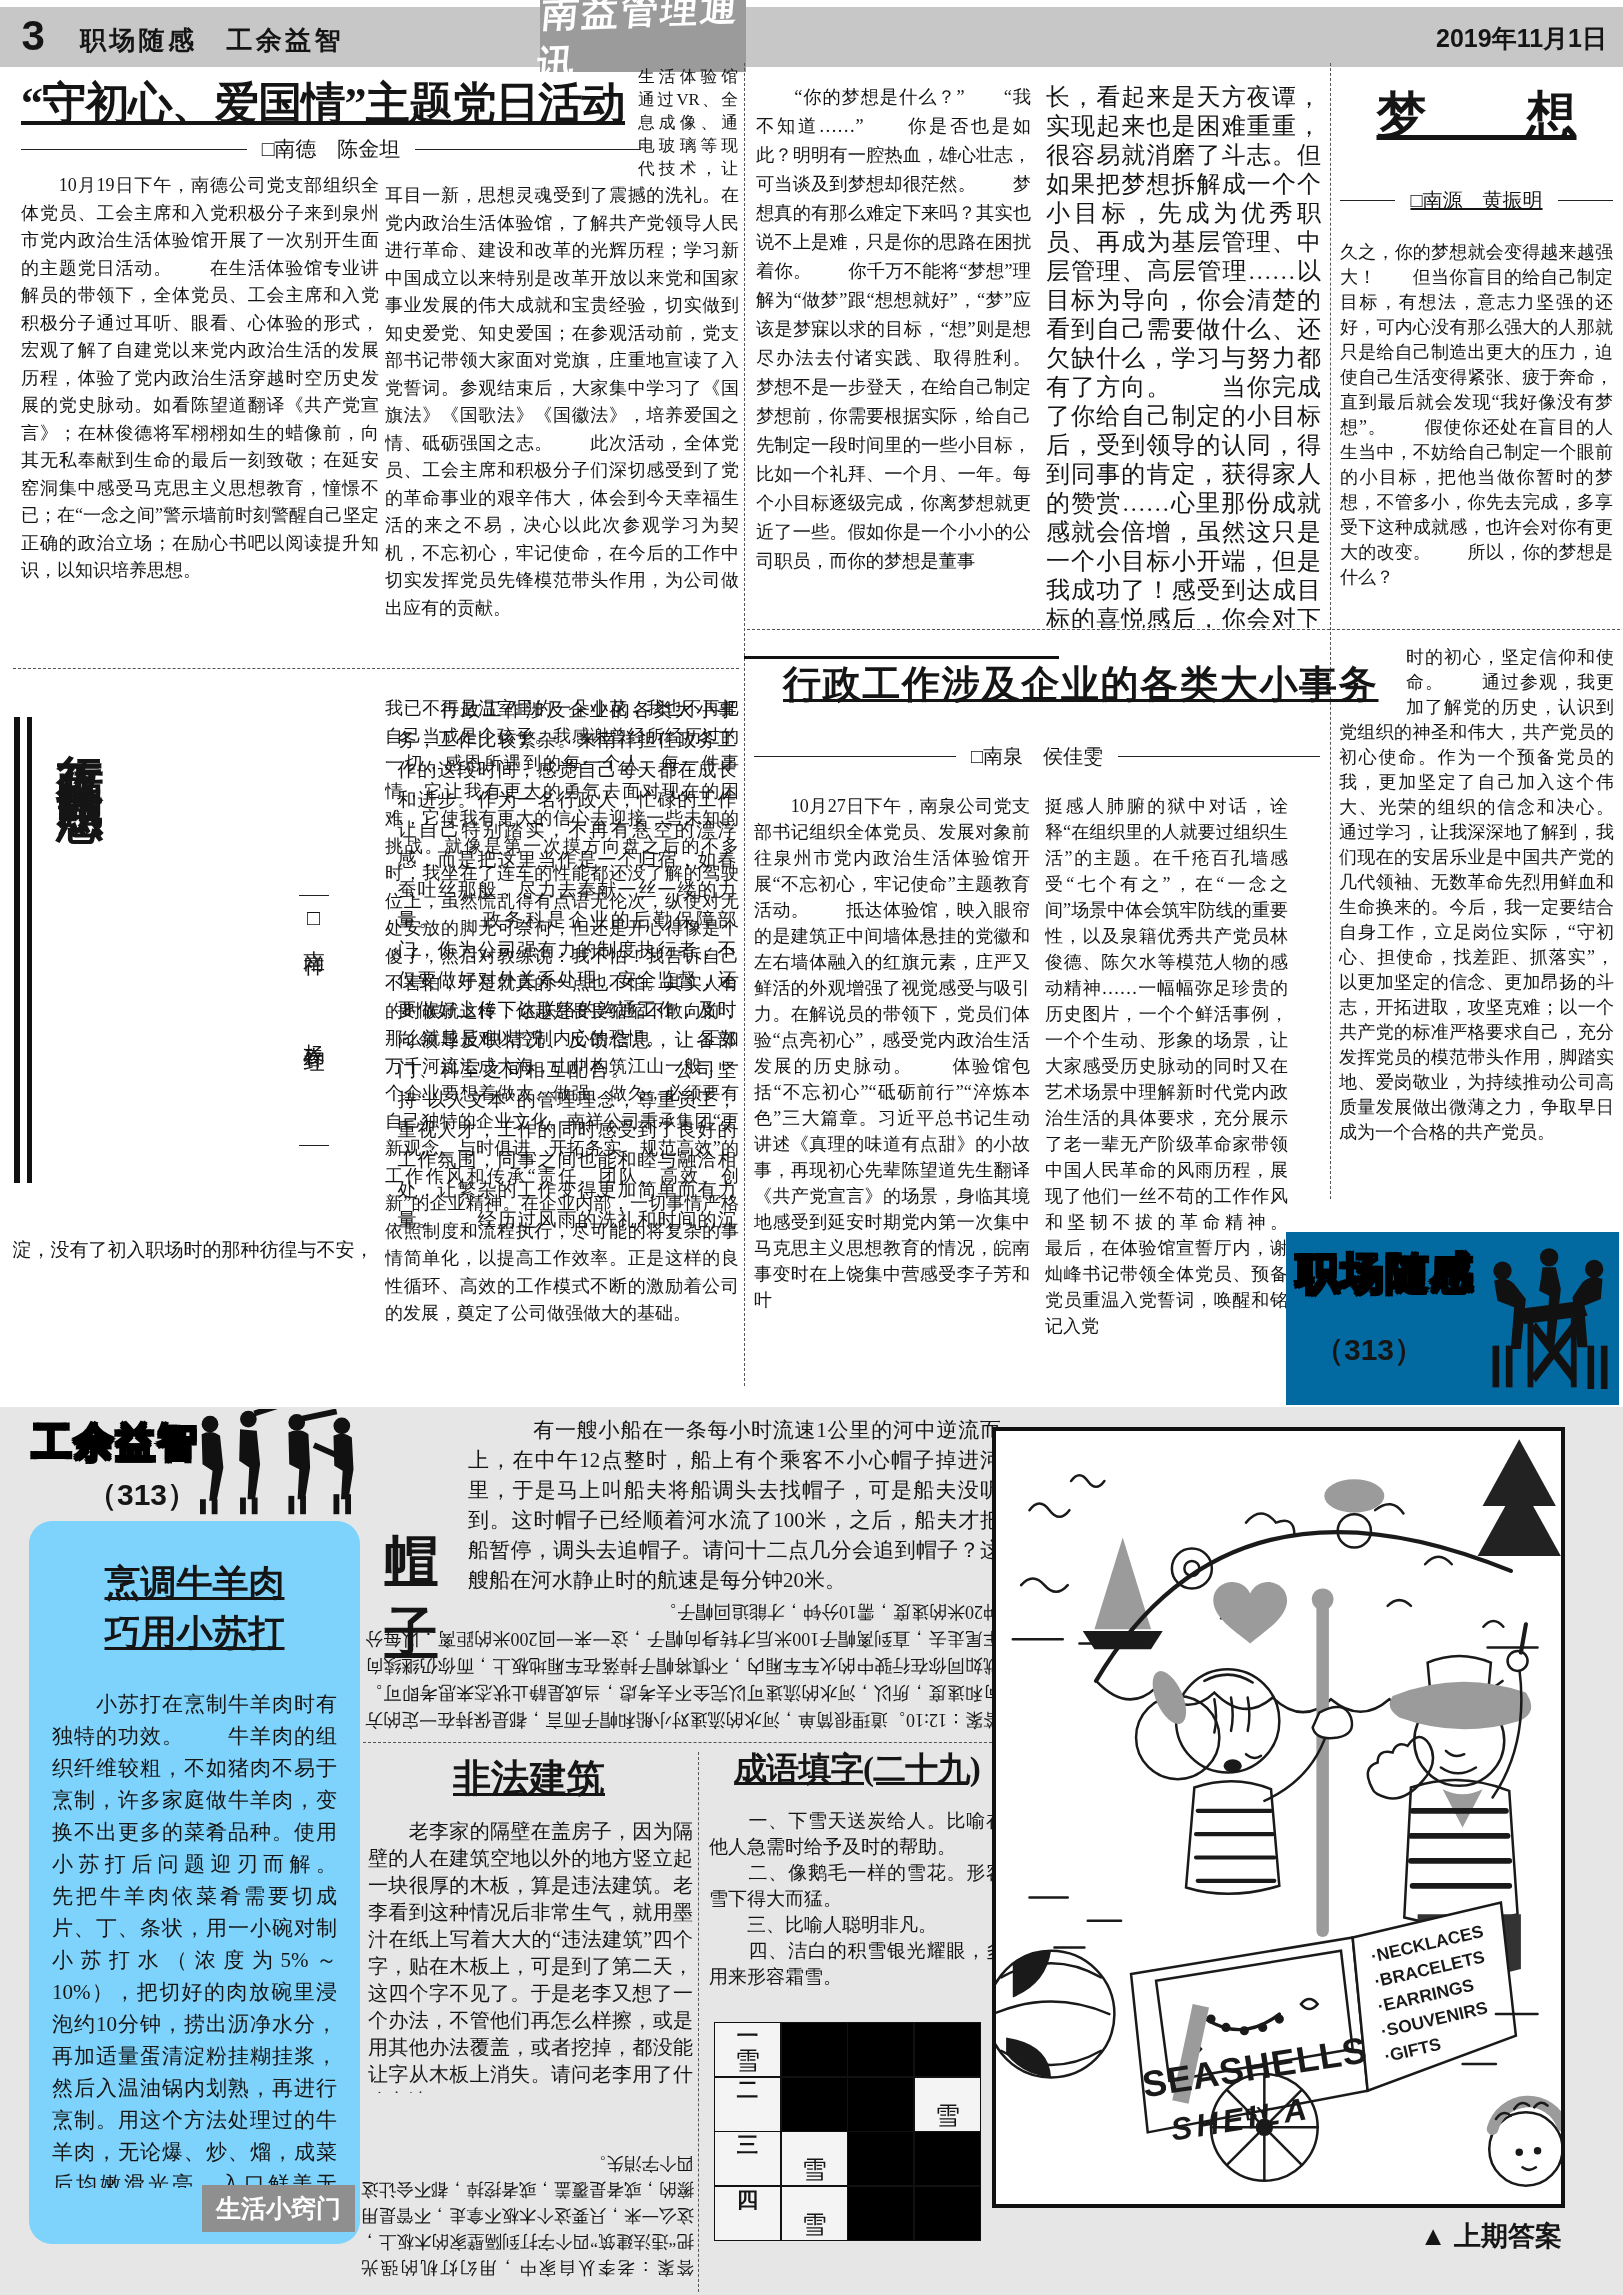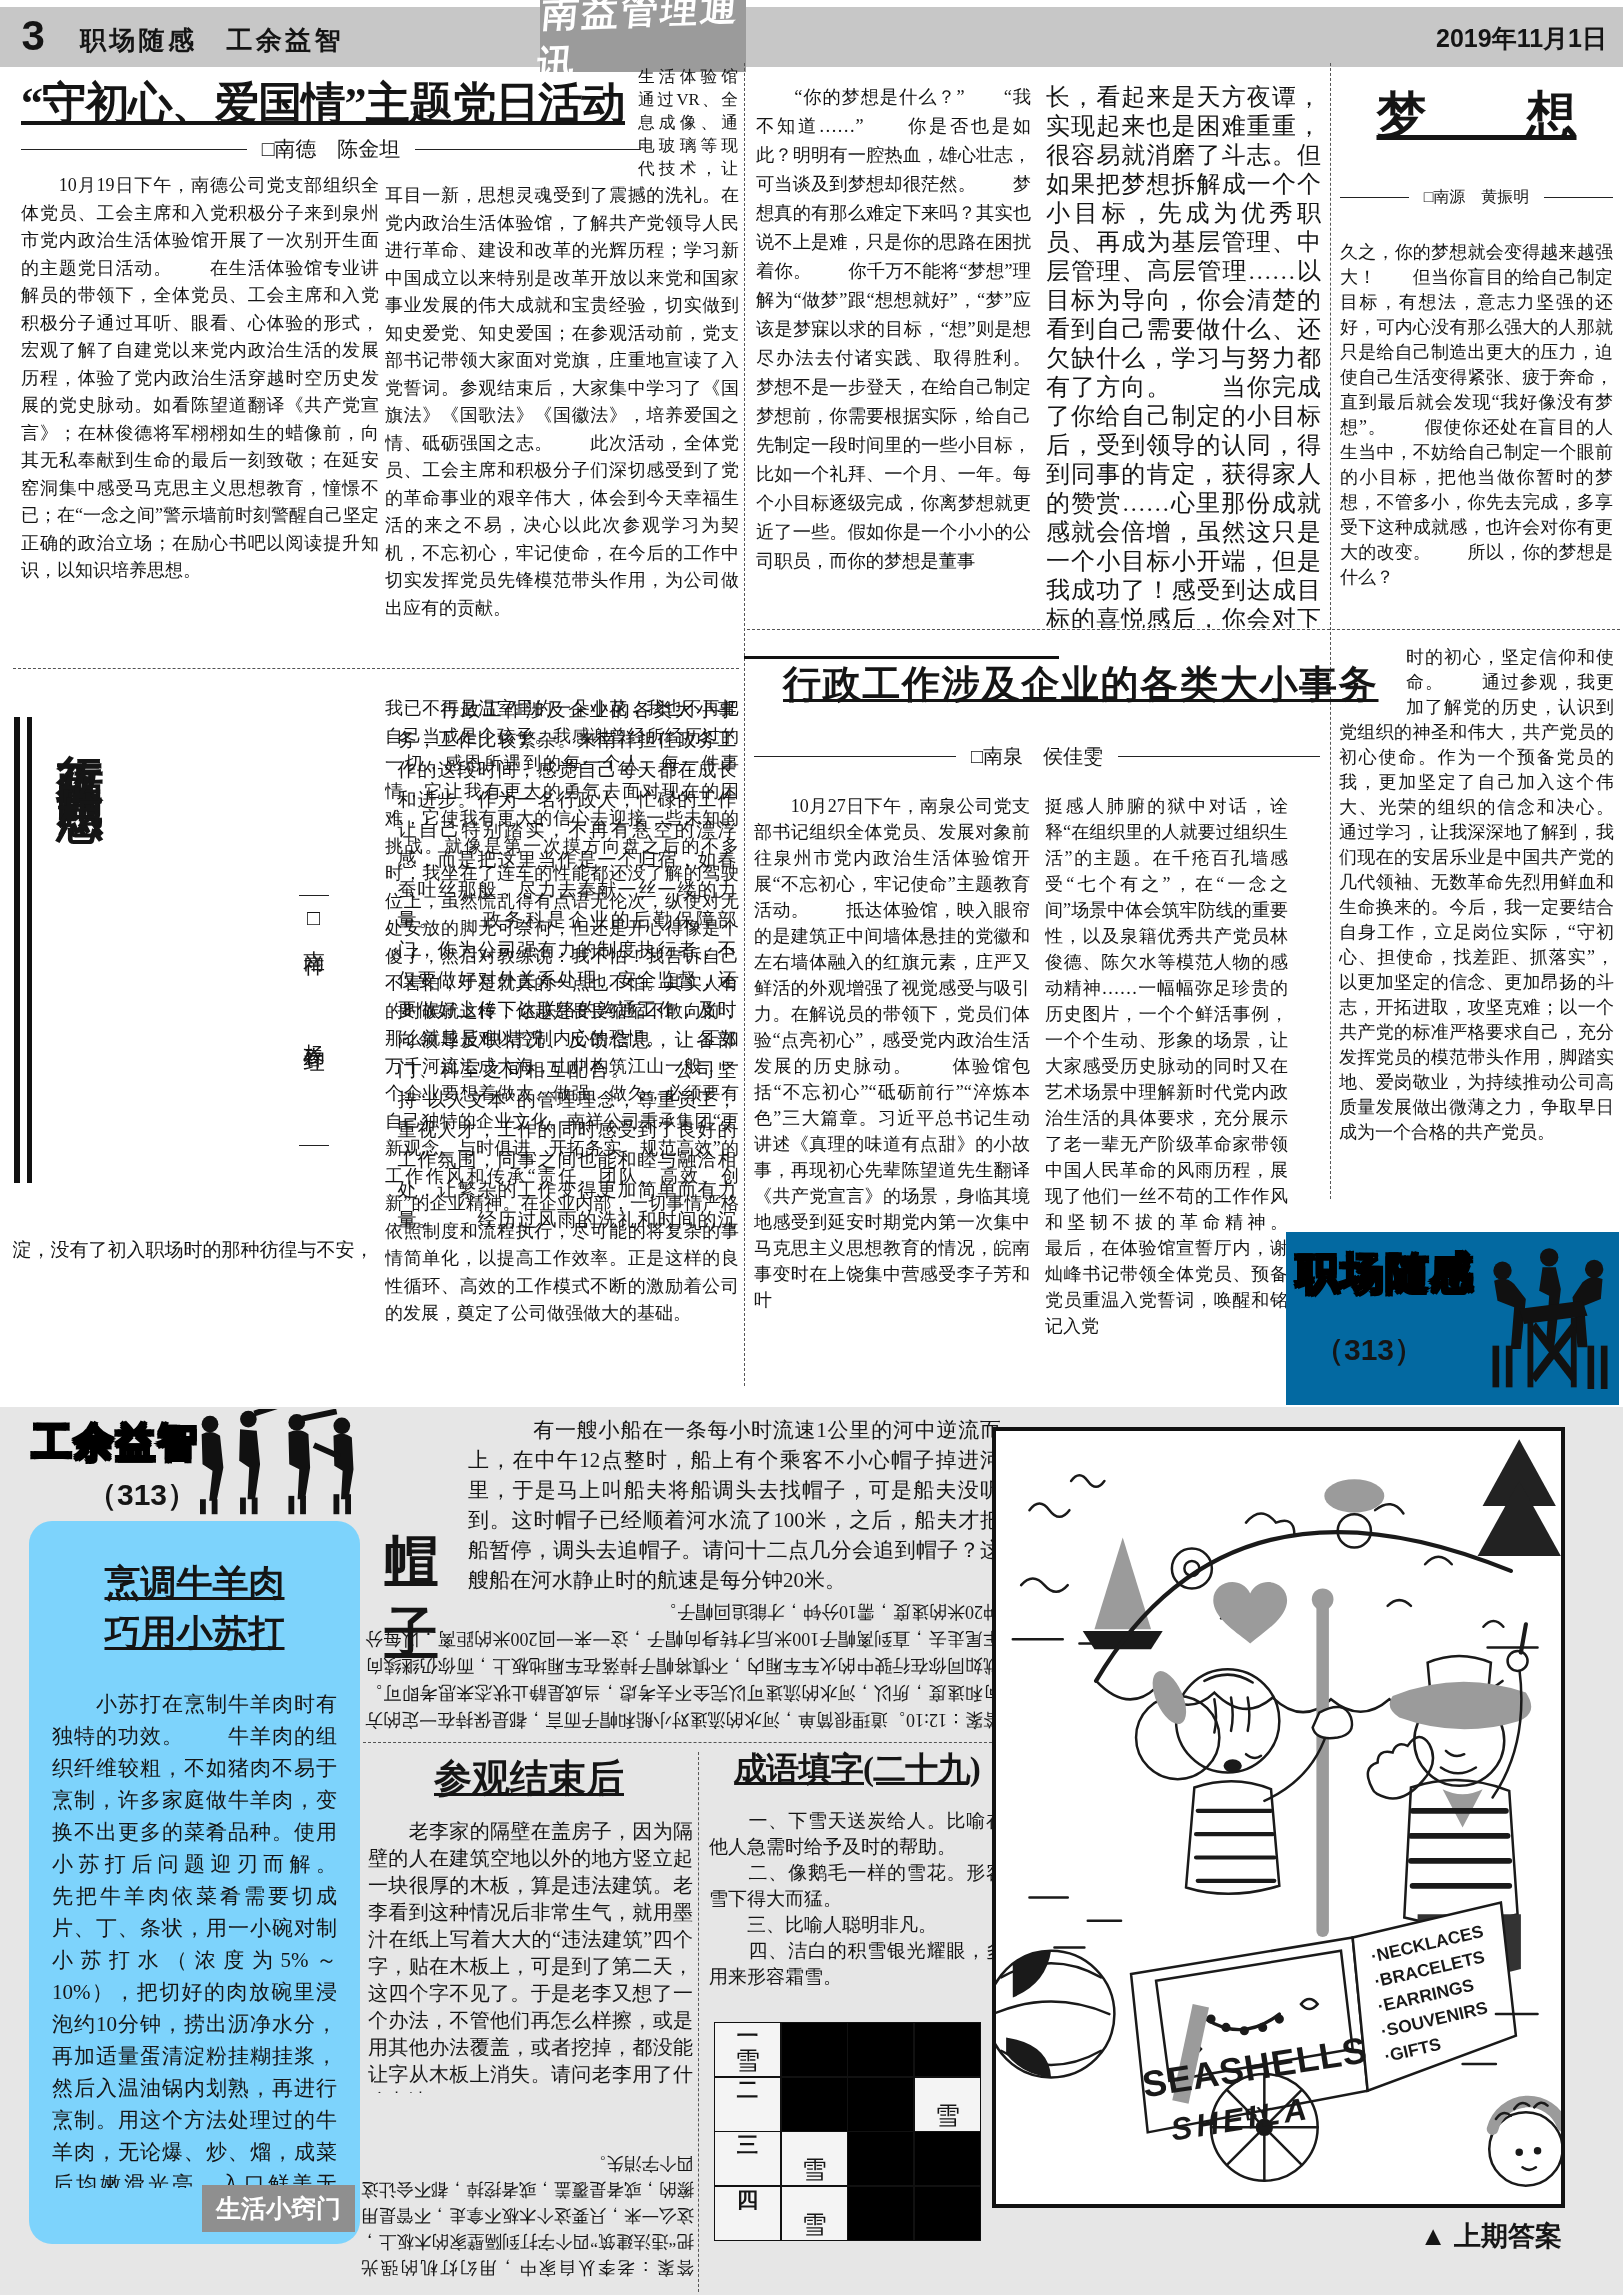--- a/index.html
+++ b/index.html
@@ -68,21 +68,21 @@
   <div class="abs just" style="left:385px;top:182px;width:354px;height:480px;font-size:18px;line-height:27.5px;">耳目一新，思想灵魂受到了震撼的洗礼。在党内政治生活体验馆，了解共产党领导人民进行革命、建设和改革的光辉历程；学习新中国成立以来特别是改革开放以来党和国家事业发展的伟大成就和宝贵经验，切实做到知史爱党、知史爱国；在参观活动前，党支部书记带领大家面对党旗，庄重地宣读了入党誓词。参观结束后，大家集中学习了《国旗法》《国歌法》《国徽法》，培养爱国之情、砥砺强国之志。　　此次活动，全体党员、工会主席和积极分子们深切感受到了党的革命事业的艰辛伟大，体会到今天幸福生活的来之不易，决心以此次参观学习为契机，不忘初心，牢记使命，在今后的工作中切实发挥党员先锋模范带头作用，为公司做出应有的贡献。</div>
 
   <div class="abs dashv" style="left:744px;top:63px;height:1323px;"></div>
   <div class="abs dashv" style="left:1330px;top:63px;height:1136px;"></div>
 
   <div class="abs just" style="left:756px;top:83px;width:275px;height:545px;font-size:18.3px;line-height:29px;">　　“你的梦想是什么？”　　“我不知道……”　　你是否也是如此？明明有一腔热血，雄心壮志，可当谈及到梦想却很茫然。　　梦想真的有那么难定下来吗？其实也说不上是难，只是你的思路在困扰着你。　　你千万不能将“梦想”理解为“做梦”跟“想想就好”，“梦”应该是梦寐以求的目标，“想”则是想尽办法去付诸实践、取得胜利。　　梦想不是一步登天，在给自己制定梦想前，你需要根据实际，给自己先制定一段时间里的一些小目标，比如一个礼拜、一个月、一年。每个小目标逐级完成，你离梦想就更近了一些。假如你是一个小小的公司职员，而你的梦想是董事</div>
   <div class="abs just" style="left:1046px;top:83px;width:275px;height:545px;font-size:24px;line-height:29px;">长，看起来是天方夜谭，实现起来也是困难重重，很容易就消磨了斗志。但如果把梦想拆解成一个个小目标，先成为优秀职员、再成为基层管理、中层管理、高层管理……以目标为导向，你会清楚的看到自己需要做什么、还欠缺什么，学习与努力都有了方向。　　当你完成了你给自己制定的小目标后，受到领导的认同，得到同事的肯定，获得家人的赞赏……心里那份成就感就会倍增，虽然这只是一个小目标小开端，但是我成功了！感受到达成目标的喜悦感后，你会对下次的努力更有信心，也会对实现梦想更有把握。当你不断地完成目标，不断地享受着成就感的时候，你的动力也就不断地增强。久而</div>
   <div class="abs hl" style="left:1340px;top:88px;width:273px;font-size:50px;text-align:center;">梦　　想</div>
   <div class="abs bylinerow" style="left:1340px;top:187px;width:273px;">
     <div class="rl"></div>
-    <div class="bn" style="font-size:16px;">□南源　黄振明</div>
+    <div class="bn" style="font-size:20px;text-decoration:underline;">□南源　黄振明</div>
     <div class="rl"></div>
   </div>
   <div class="abs just" style="left:1340px;top:240px;width:273px;height:388px;font-size:18px;line-height:25px;">久之，你的梦想就会变得越来越强大！　　但当你盲目的给自己制定目标，有想法，意志力坚强的还好，可内心没有那么强大的人那就只是给自己制造出更大的压力，迫使自己生活变得紧张、疲于奔命，直到最后就会发现“我好像没有梦想”。　　假使你还处在盲目的人生当中，不妨给自己制定一个眼前的小目标，把他当做你暂时的梦想，不管多小，你先去完成，多享受下这种成就感，也许会对你有更大的改变。　　所以，你的梦想是什么？</div>
 
   <div class="abs dashh" style="left:747px;top:629px;width:873px;"></div>
   <div class="abs dashh" style="left:12.5px;top:668px;width:726px;"></div>
 
   <div class="abs" style="left:744px;top:656px;width:315px;height:2.5px;background:#111;"></div>
   <div class="abs hl" style="left:783px;top:664px;width:633px;font-size:38px;letter-spacing:1.7px;">行政工作涉及企业的各类大小事务</div>
   <div class="abs bylinerow" style="left:754px;top:743px;width:566px;">
@@ -173,21 +173,21 @@
   <div class="abs hl" style="left:381px;top:1525px;width:60px;text-align:center;font-size:53px;line-height:1.35;">
     <div>帽</div>
     <div>子</div>
   </div>
   <div class="abs just" style="left:468px;top:1415px;width:533px;height:180px;font-size:21px;line-height:30px;">　　　有一艘小船在一条每小时流速1公里的河中逆流而上，在中午12点整时，船上有个乘客不小心帽子掉进河里，于是马上叫船夫将船调头去找帽子，可是船夫没听到。这时帽子已经顺着河水流了100米，之后，船夫才把船暂停，调头去追帽子。请问十二点几分会追到帽子？这艘船在河水静止时的航速是每分钟20米。</div>
   <div class="abs just rot180" style="left:365px;top:1600px;width:636px;height:133px;font-size:18px;line-height:27px;">答案：12:10。道理很简单，河水的流速对小船和帽子而言，都是保持在一定的方向和速度，所以，河水的流速可以完全不去考虑，当成是静止状态来思考即可。就如同你在行驶中的火车车厢内，不慎将帽子掉落在车厢地板上，而你仍继续向车尾走去，直到离帽子100米后才转身向帽子，这一来一回200米的距离，以每分钟20米的速度，需10分钟，才能追回帽子。</div>
 
   <div class="abs dashh" style="left:363px;top:1742px;width:639px;"></div>
   <div class="abs dashv" style="left:698px;top:1752px;height:540px;"></div>
 
-  <div class="abs hl" style="left:366px;top:1758px;width:326px;text-align:center;font-size:38px;">参观结束后</div>
+  <div class="abs hl" style="left:366px;top:1758px;width:326px;text-align:center;font-size:38px;">非法建筑</div>
   <div class="abs just" style="left:368px;top:1818px;width:325px;height:275px;font-size:20px;line-height:27px;">　　老李家的隔壁在盖房子，因为隔壁的人在建筑空地以外的地方竖立起一块很厚的木板，算是违法建筑。老李看到这种情况后非常生气，就用墨汁在纸上写着大大的“违法建筑”四个字，贴在木板上，可是到了第二天，这四个字不见了。于是老李又想了一个办法，不管他们再怎么样擦，或是用其他办法覆盖，或者挖掉，都没能让字从木板上消失。请问老李用了什么办法？</div>
   <div class="abs just rot180" style="left:361px;top:2098px;width:333px;height:183px;font-size:17.5px;line-height:26px;">答案：老李从自家中，用幻灯机的强光把“违法建筑”四个字打到隔壁家的木板上，这么一来，只要这个木板不拿走，不管是用擦的，或者是覆盖，或者挖掉，都不会让这四个字消失。</div>
 
   <div class="abs hl" style="left:709px;top:1752px;width:296px;text-align:center;font-size:33px;letter-spacing:-0.8px;">成语填字(二十九)</div>
   <div class="abs" style="left:709px;top:1808px;width:296px;font-size:19px;line-height:26px;">
     <p class="just" style="margin:0;">　　一、下雪天送炭给人。比喻在他人急需时给予及时的帮助。</p>
     <p class="just" style="margin:0;">　　二、像鹅毛一样的雪花。形容雪下得大而猛。</p>
     <p class="just" style="margin:0;">　　三、比喻人聪明非凡。</p>
     <p class="just" style="margin:0;">　　四、洁白的积雪银光耀眼，多用来形容霜雪。</p>
   </div>

